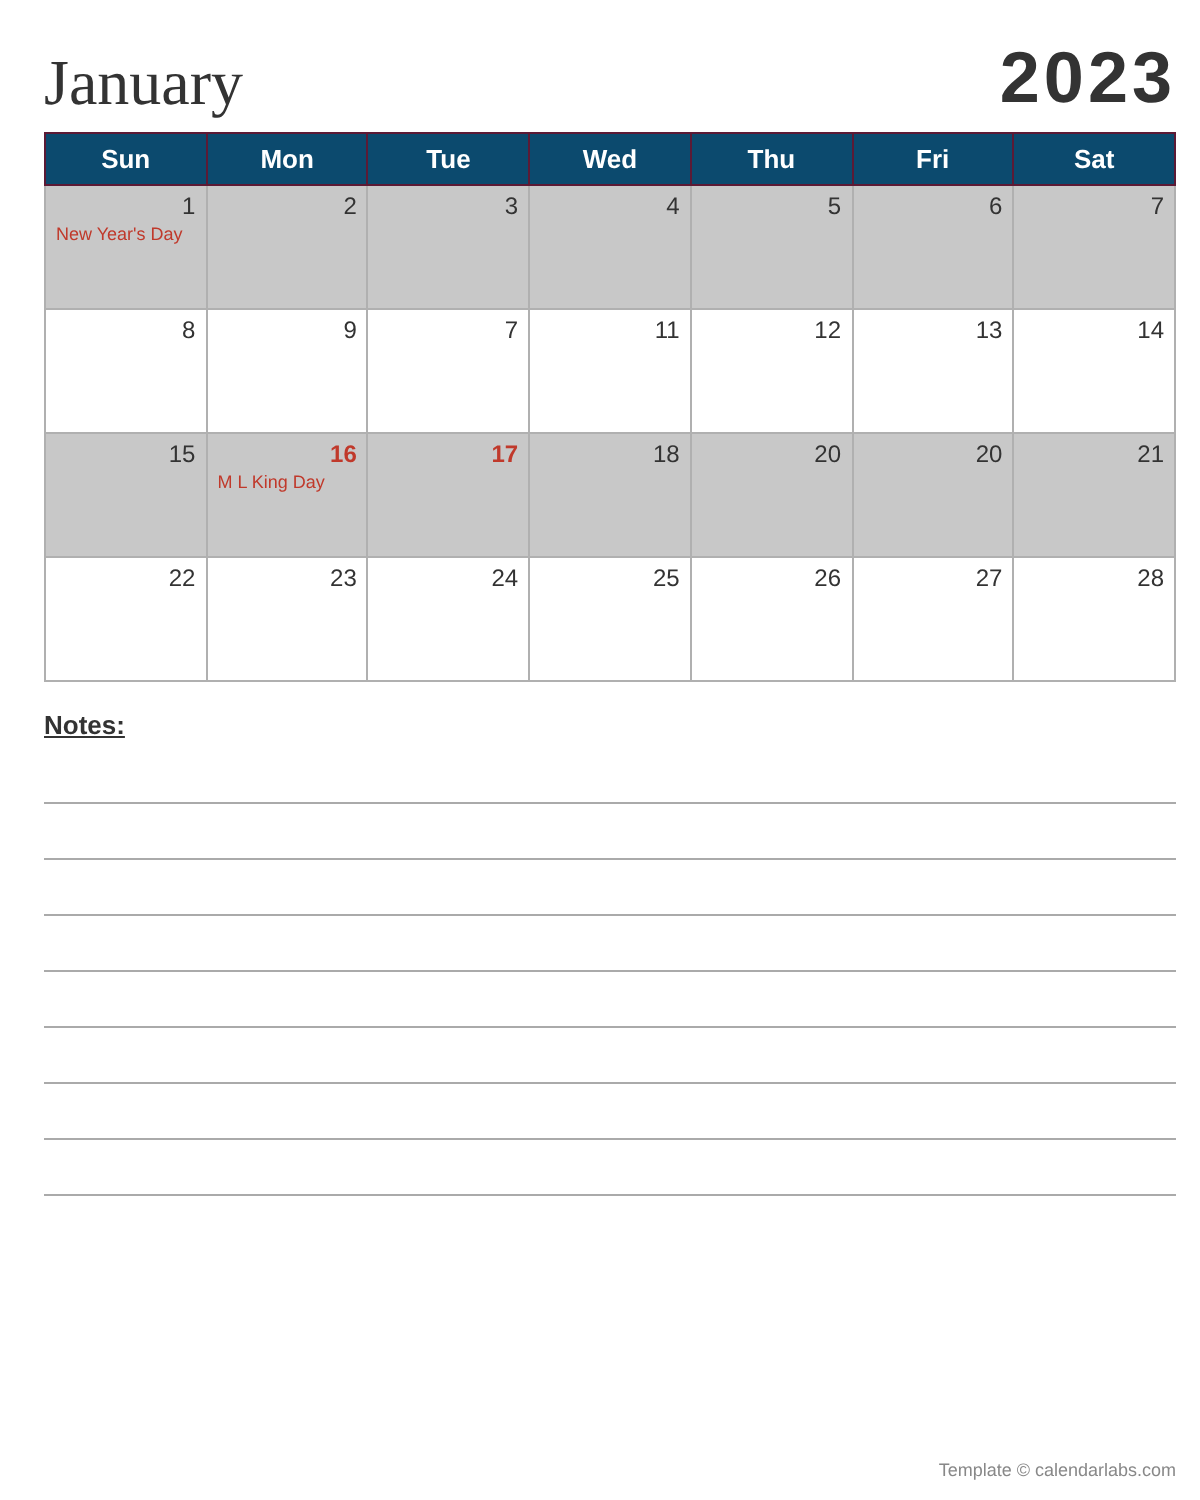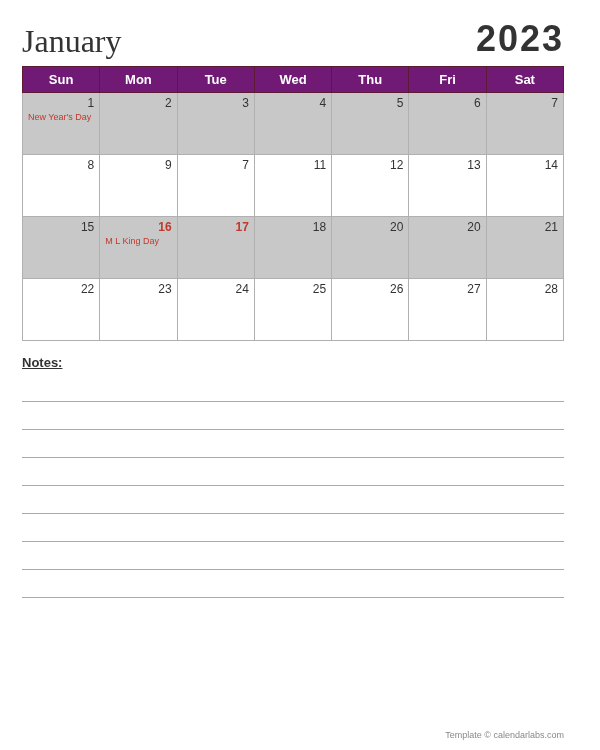--- a/index.html
+++ b/index.html
@@ -7,21 +7,21 @@
       width: 600px;
       height: 750px;
       background: #fff;
       font-family: Arial, sans-serif;
       font-size: 12px;
       overflow: hidden;
     }
     .page {
       width: 600px;
       height: 750px;
-      padding: 18px 36px 10px 22px;
+      padding: 18px 12px 10px 22px;
       display: flex;
       flex-direction: column;
     }
     .header {
       display: flex;
       justify-content: space-between;
       align-items: flex-end;
       margin-bottom: 6px;
     }
     .month-title {
@@ -35,21 +35,21 @@
       font-weight: bold;
       color: #333;
       letter-spacing: 2px;
     }
     .calendar-table {
       width: 100%;
       border-collapse: collapse;
       flex-shrink: 0;
     }
     .calendar-table thead tr {
-      background-color: #701a75;
+      background-color: #0c4a6e;
     }
     .calendar-table thead th {
       color: #fff;
       text-align: center;
       padding: 5px 2px;
       font-size: 13px;
       font-weight: bold;
       border: 1px solid #5c1a35;
     }
     .calendar-table tbody tr {

